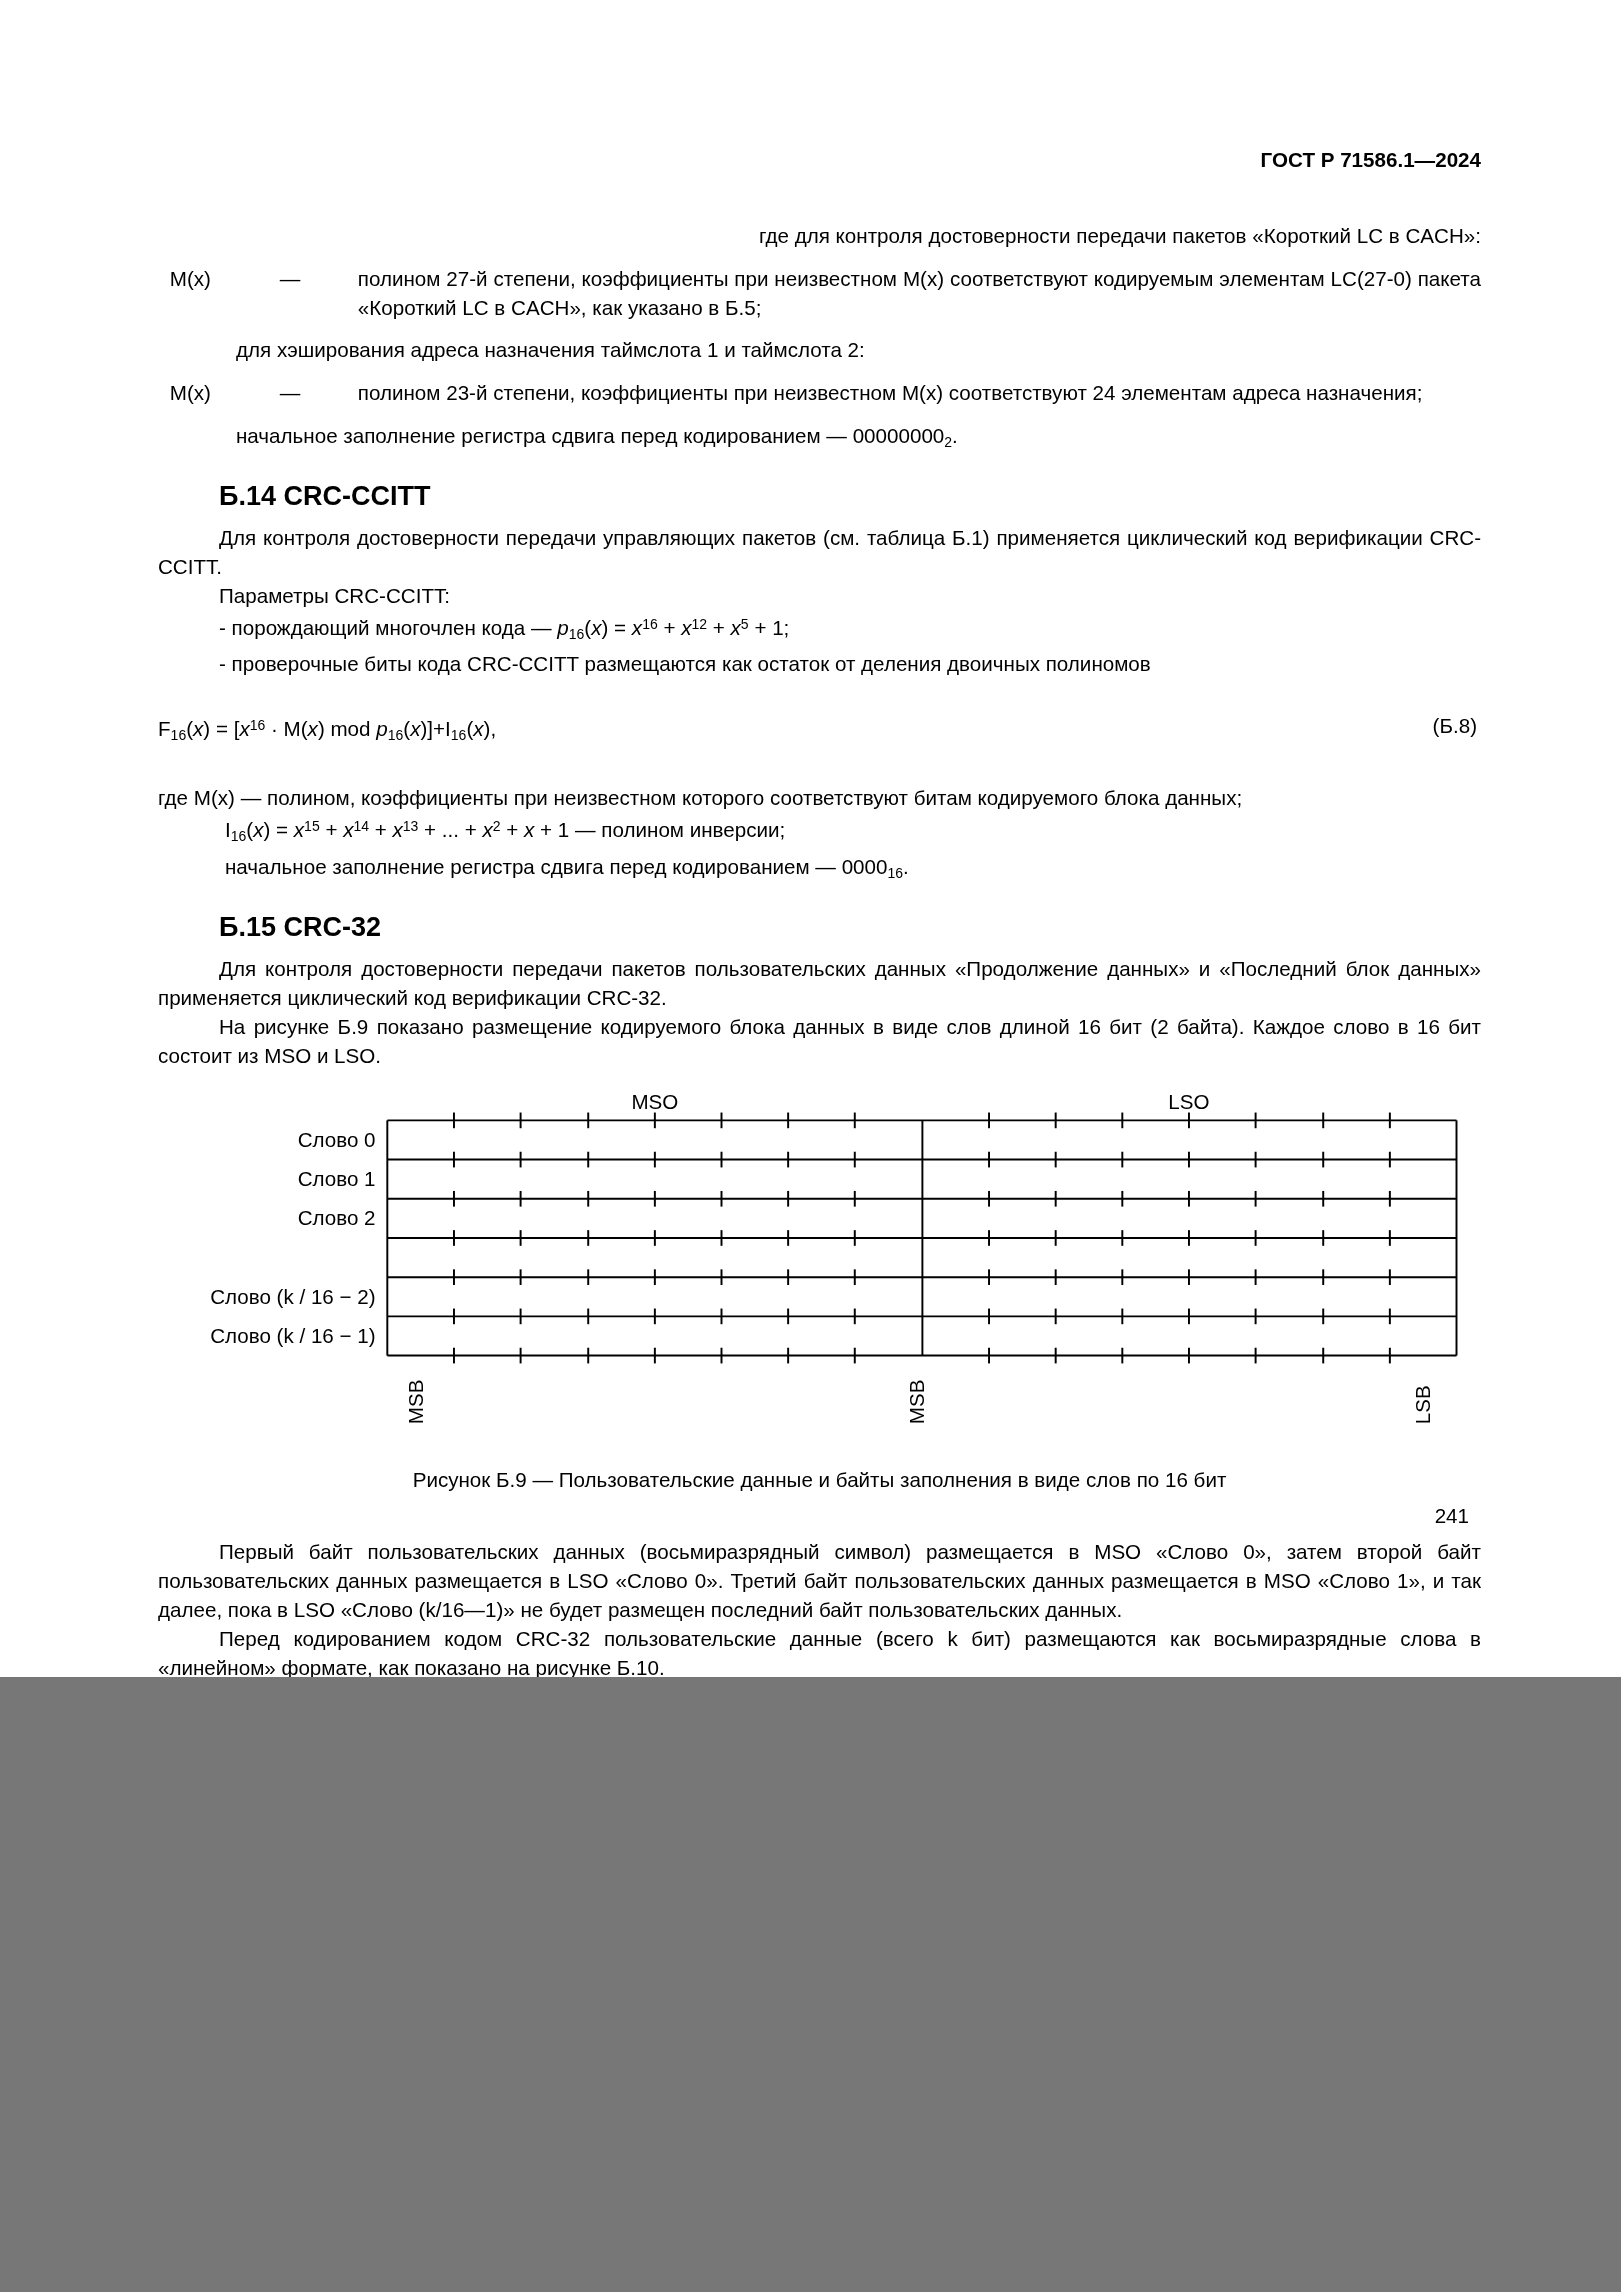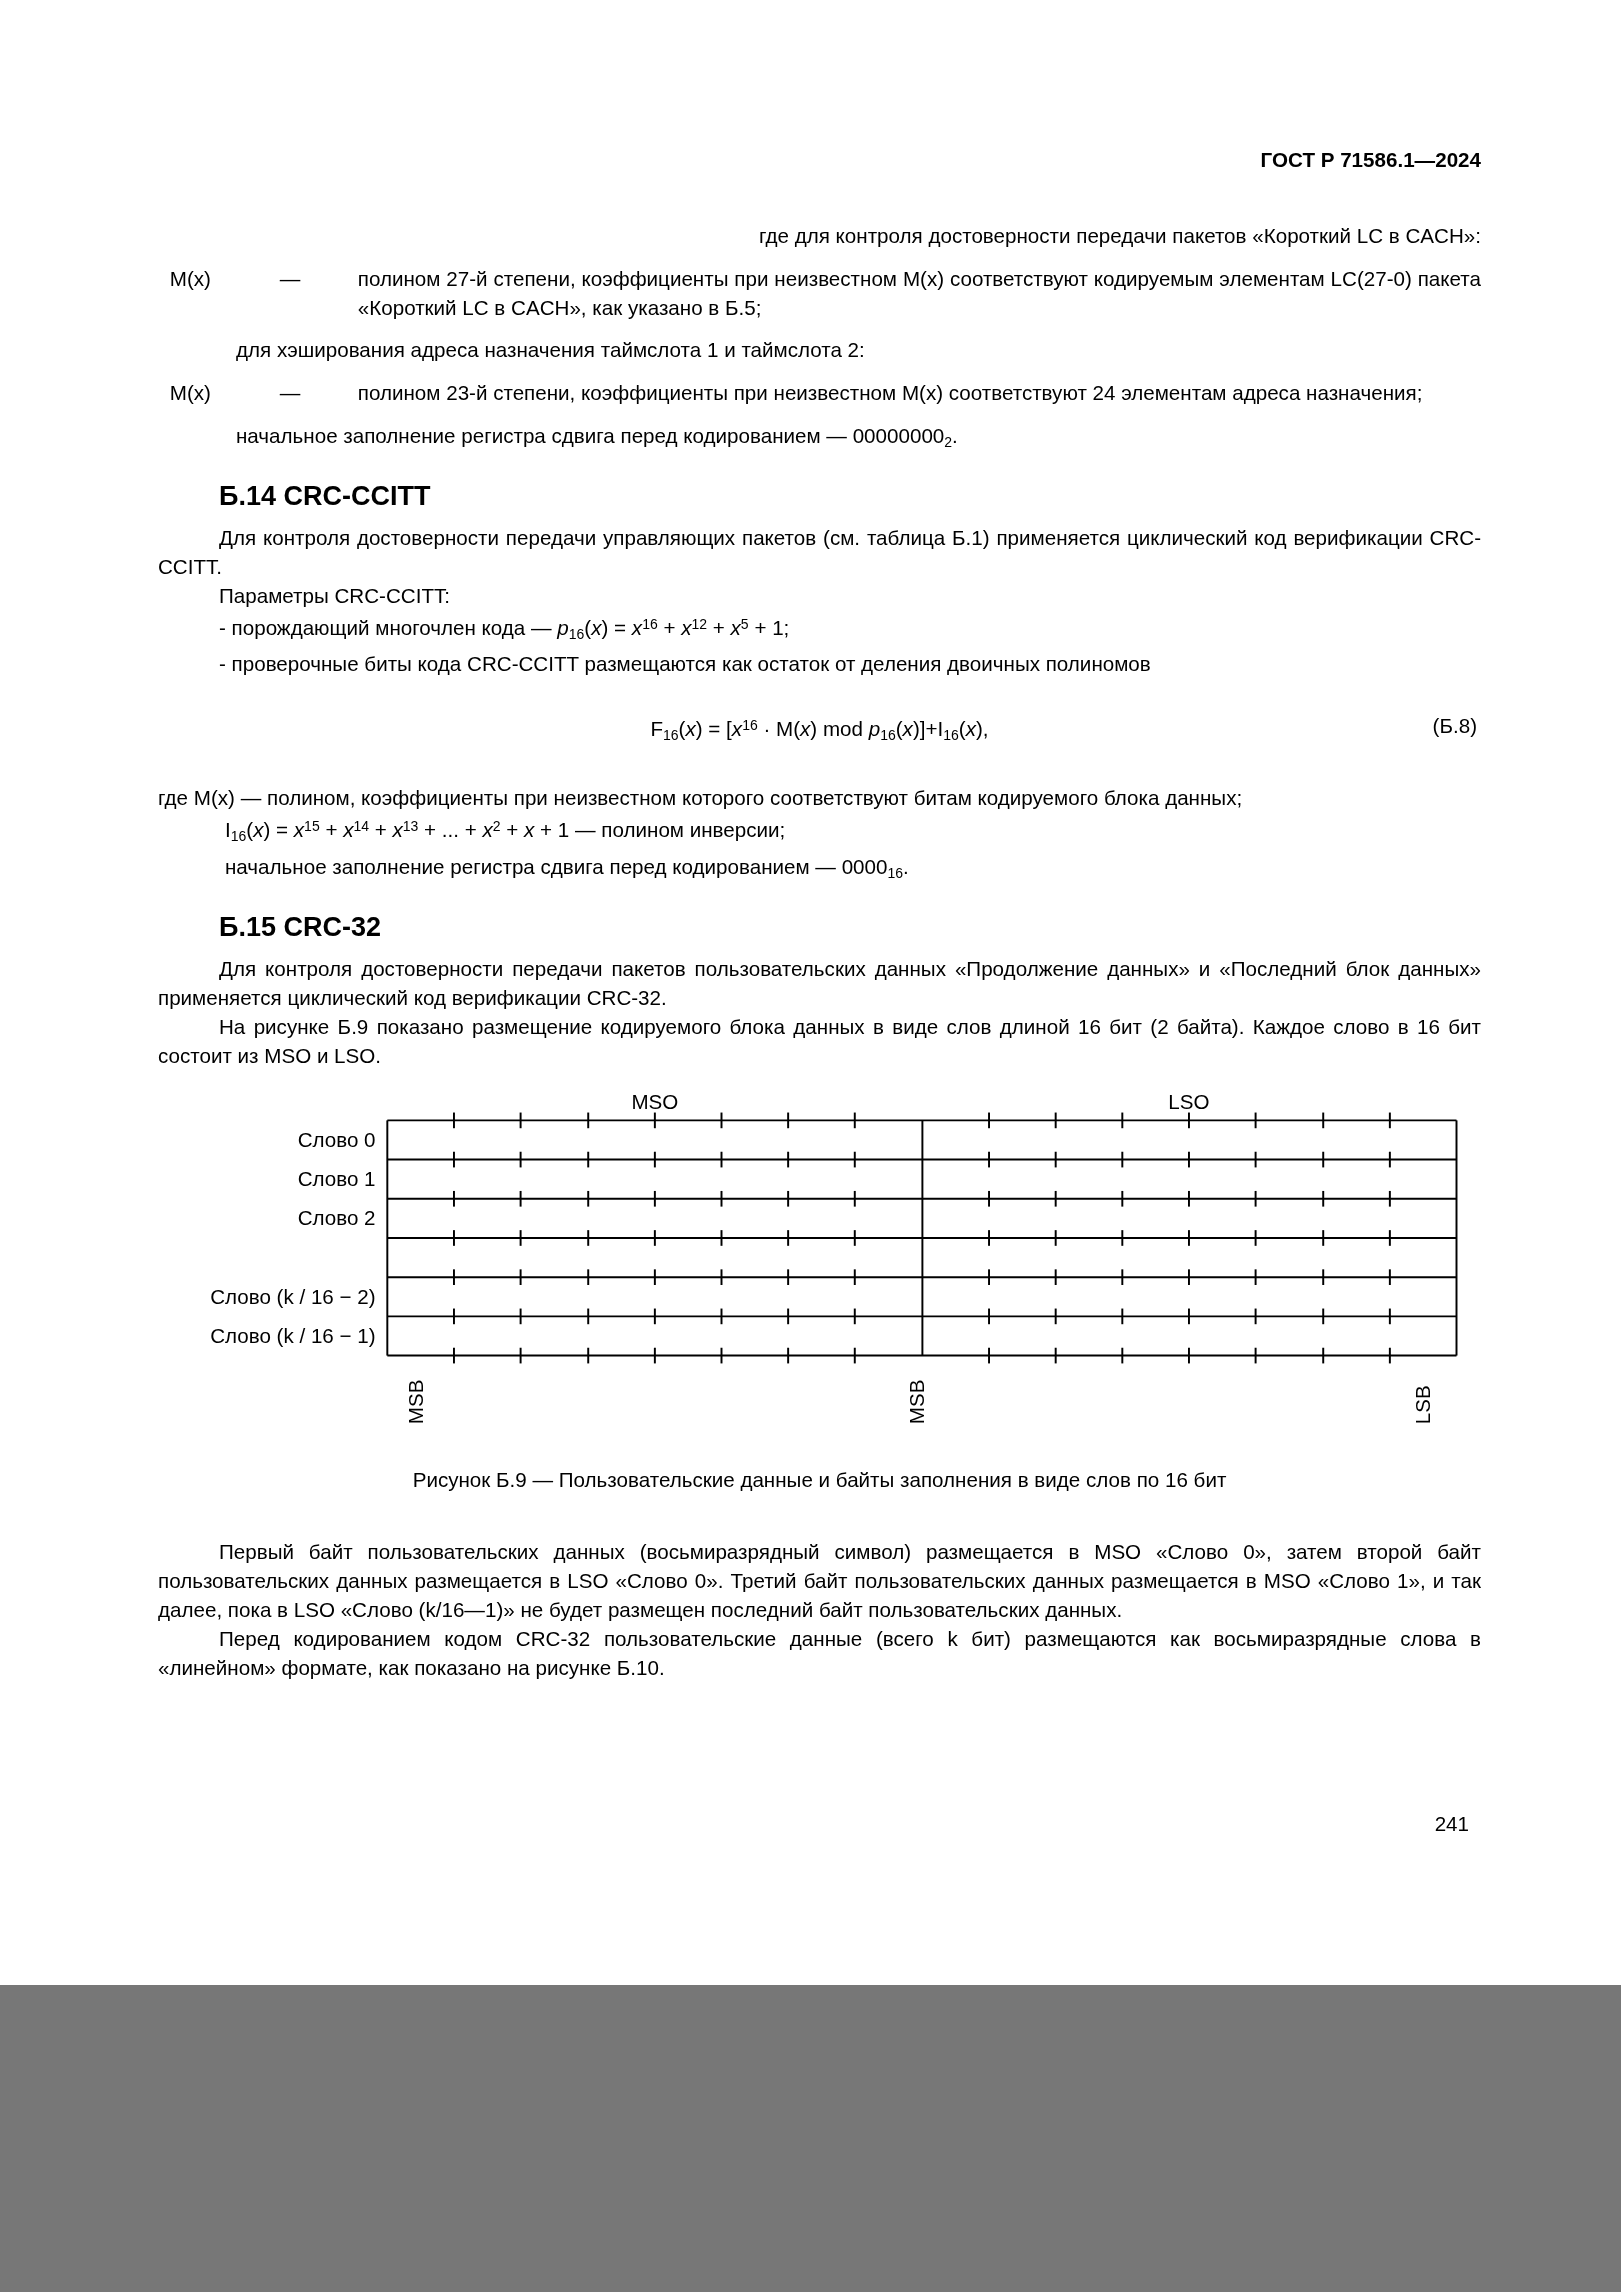--- a/index.html
+++ b/index.html
@@ -1,18 +1,18 @@
 <!DOCTYPE html>
 <html><head>
 <meta charset="utf-8">
 <style>
   html, body { margin: 0; padding: 0; background: #777; }
   .page {
     width: 1621px;
-    height: 1985px;
+    height: 1677px;
     margin: 0 auto;
     position: relative;
     background: #ffffff;
     color: #000;
     font-family: "Liberation Sans", sans-serif;
     font-size: 20.6px;
     line-height: 29px;
     box-sizing: border-box;
     padding: 145px 140px 0 158px;
     overflow: hidden;
@@ -23,21 +23,21 @@
   .p-indent { text-indent: 61px; }
   .def-row { display: flex; margin-top: 13.7px; gap: 34px; }
   .def-term { flex: 0 0 76px; margin-left: 11.8px; }
   .def-dash { flex: 0 0 44px; }
   .def-text { flex: 1; text-align: justify; }
   .ml80 { margin-left: 78px; margin-top: 13.7px; text-align: left; }
   .ml68 { margin-left: 67px; text-align: left; }
   .heading { font-weight: bold; font-size: 27px; margin: 25.5px 0 11.8px 61px; }
   sub { font-size: 0.68em; vertical-align: -0.28em; }
   sup { font-size: 0.68em; vertical-align: 0.45em; }
-  .formula-row { position: relative; margin: 33px 0; text-align: center; }
+  .formula-row { position: relative; margin: 33px 0; }
   .formula-ref { position: absolute; right: 4px; top: 0; }
   .figure-wrap { margin-top: 19.6px; }
   .svg-label { font-family: "Liberation Sans", sans-serif; font-size: 21px; fill: #000; }
   .fig-caption { text-align: center; margin: 23.5px 0 43px 0; }
   .page-number { position: absolute; right: 152px; bottom: 147px; }
 </style>
 </head>
 <body>
 
 <div class="page">

